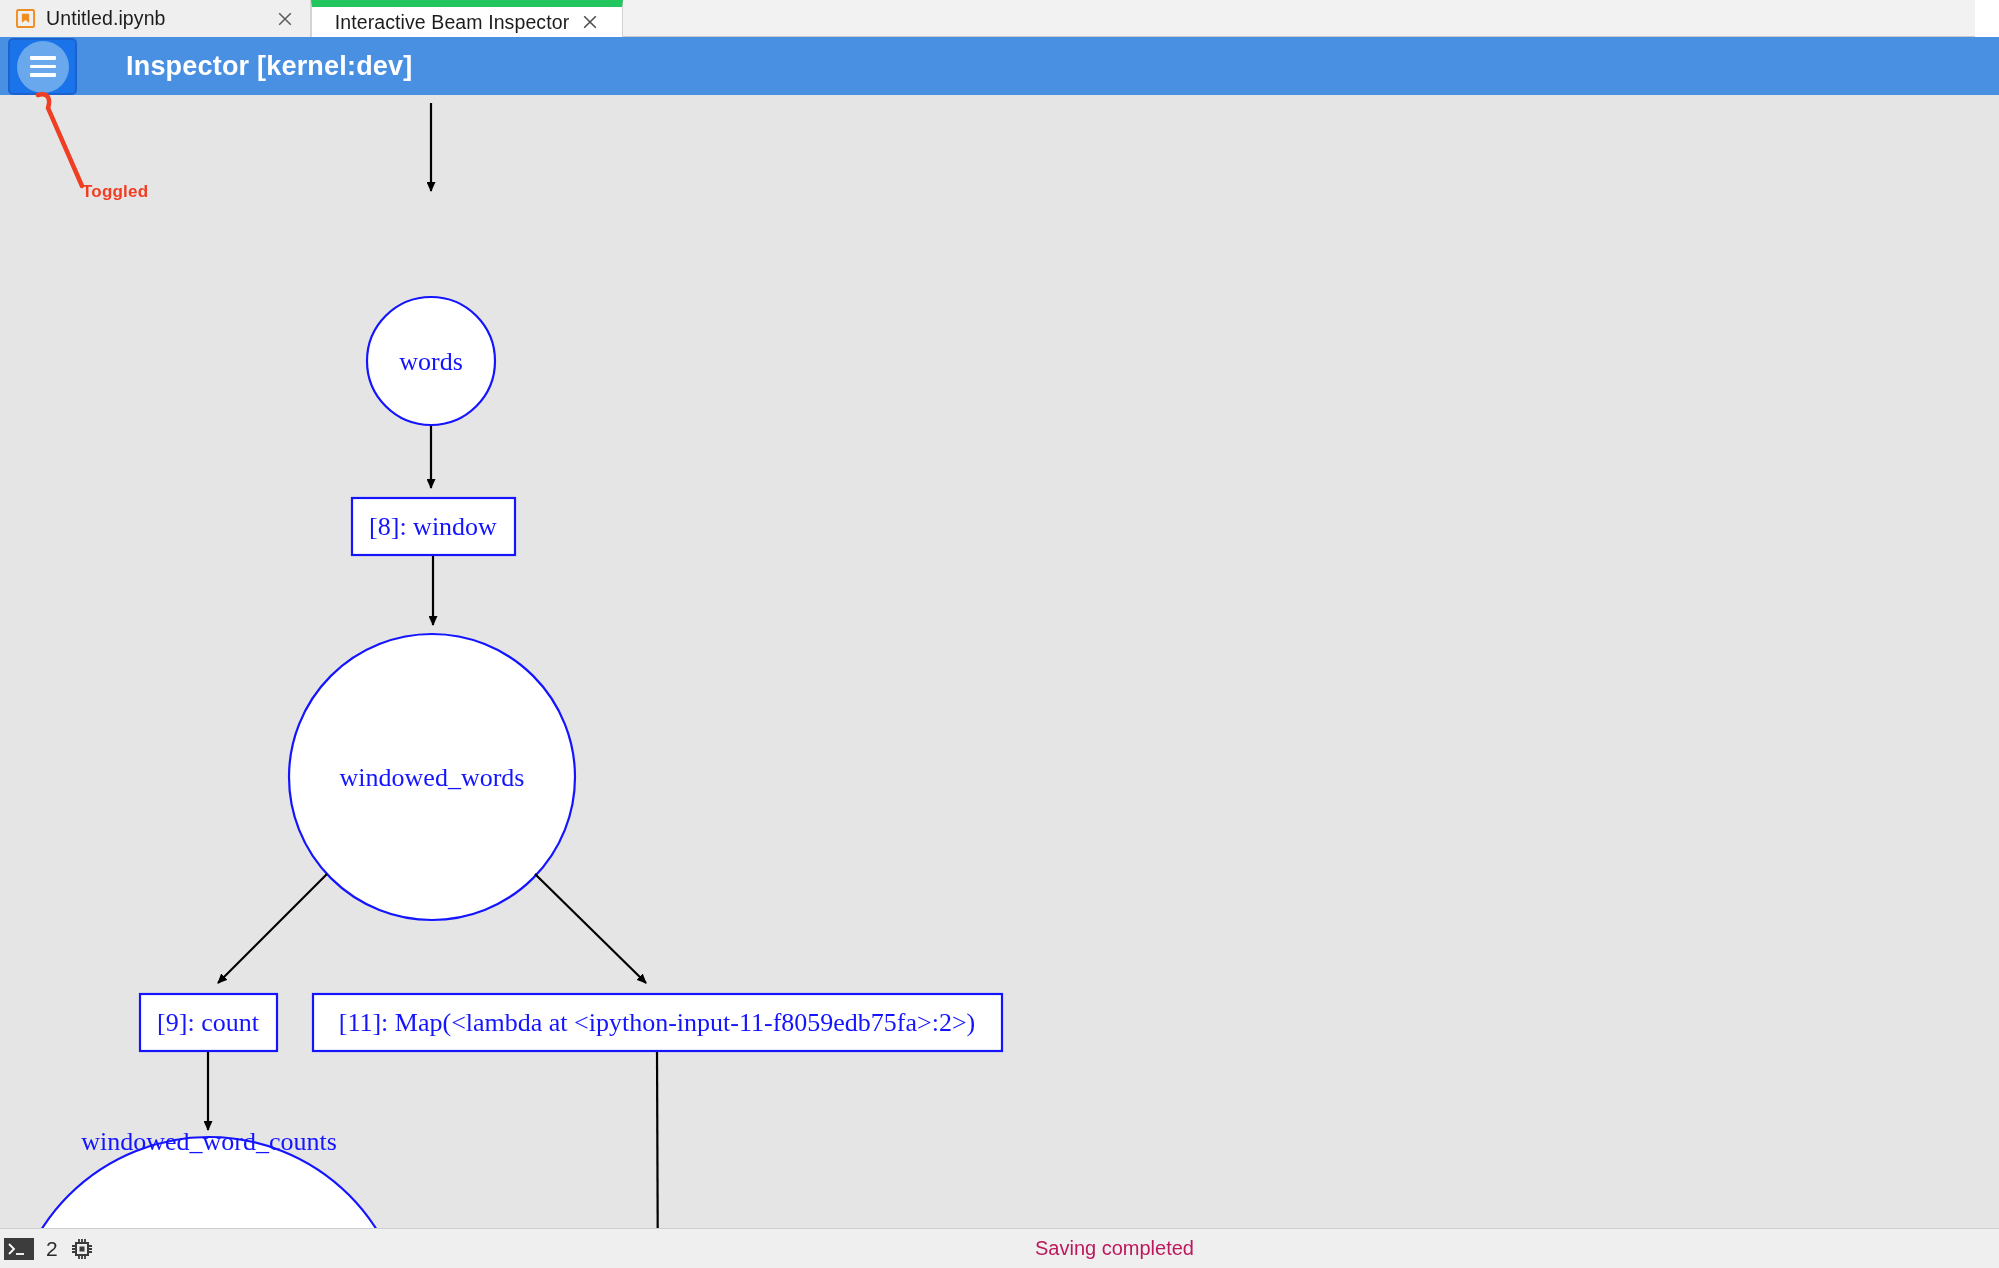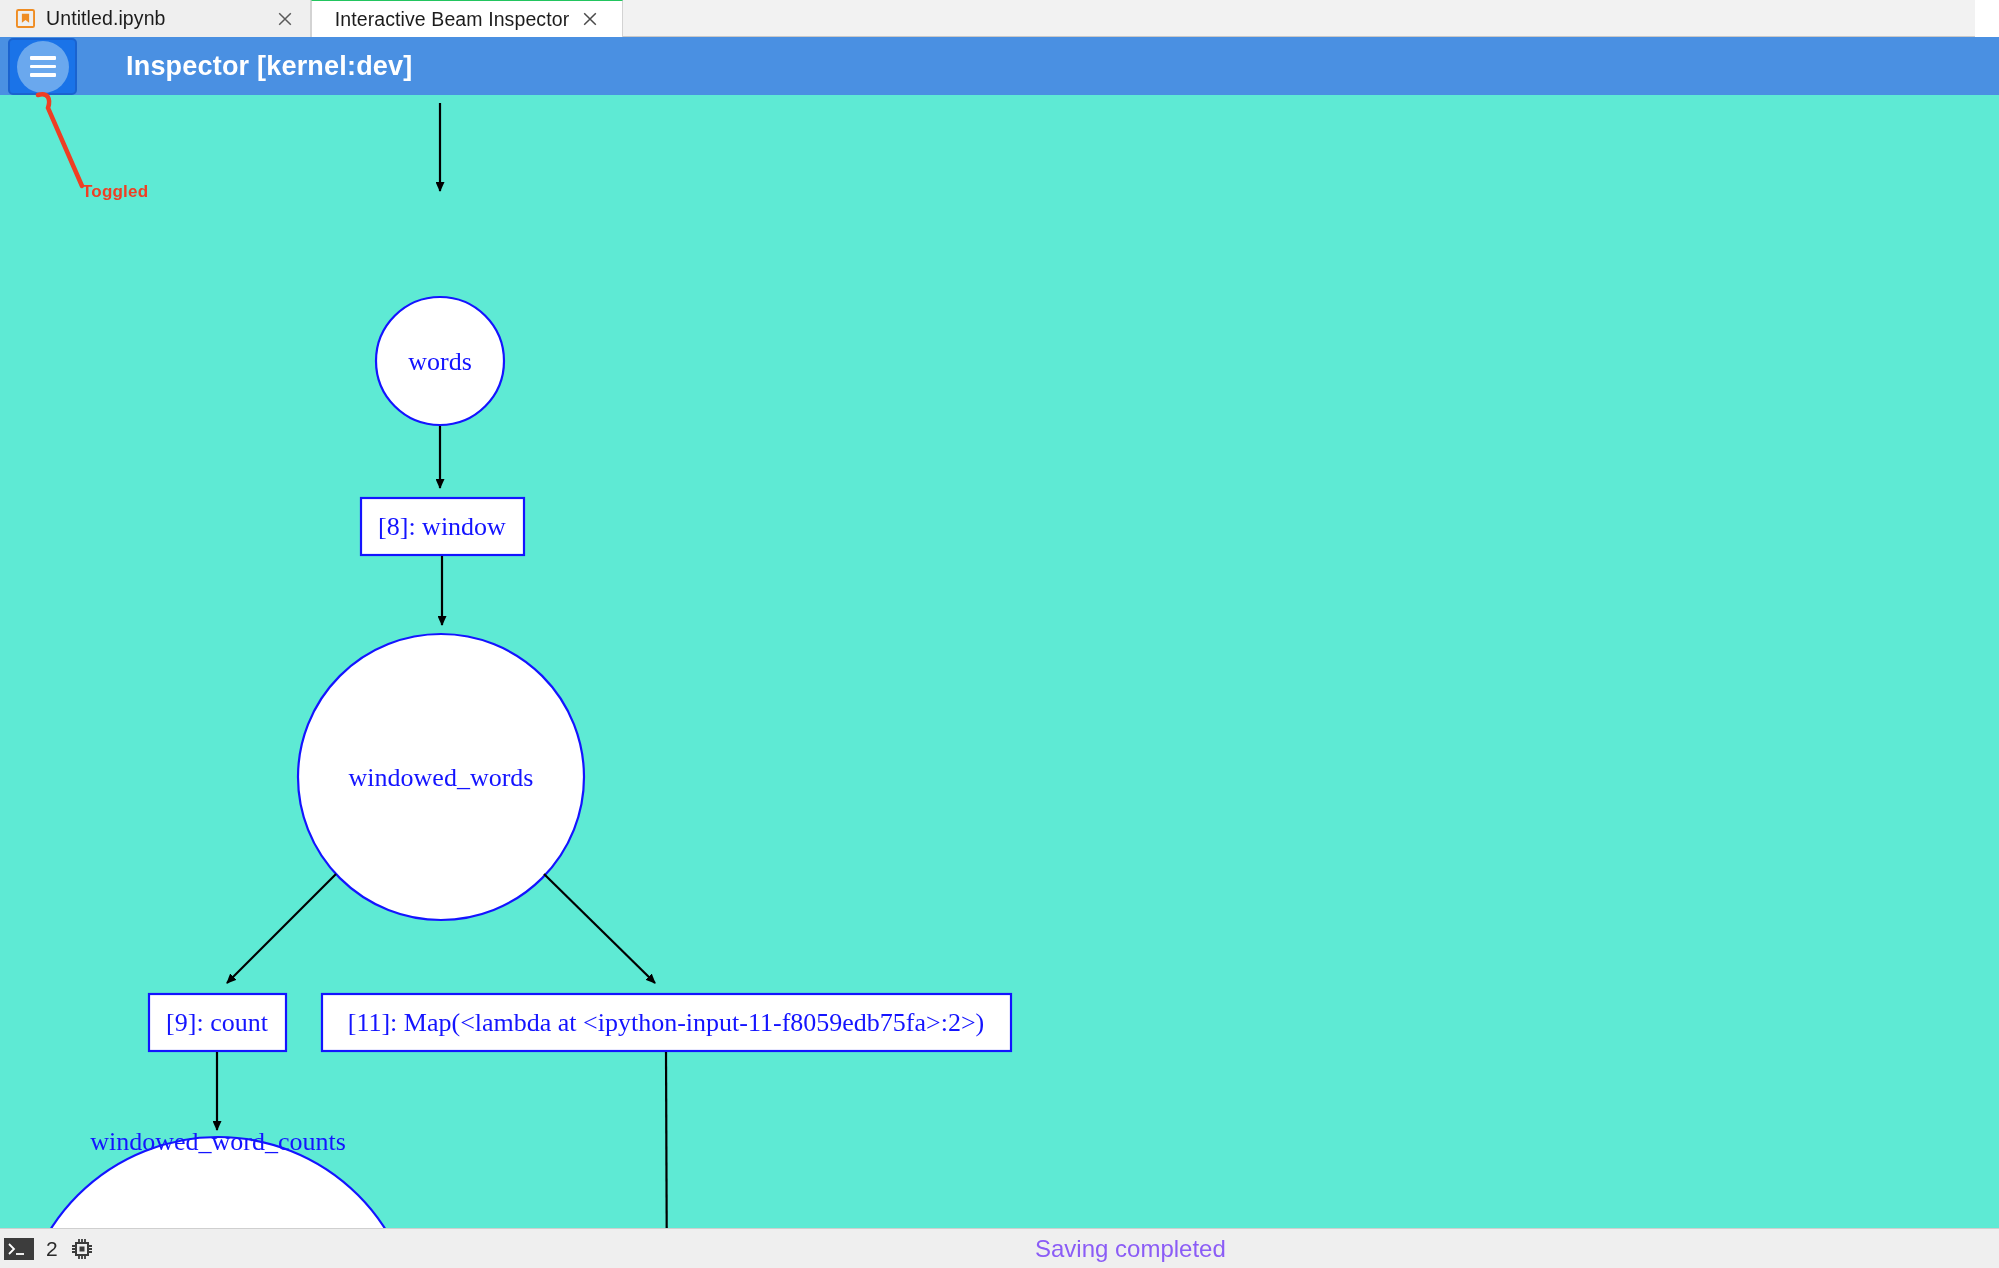--- a/index.html
+++ b/index.html
@@ -36,21 +36,21 @@
     padding: 0 14px 0 16px;
     background: #f0f0f0;
     border-right: 1px solid #d3d3d3;
     cursor: pointer;
     user-select: none;
   }
   .tab.inactive { background: #efefef; width: 311px; }
   .tab.active {
     background: #ffffff;
     width: 312px;
-    border-top: 1px solid #22c55e;
+    border-top: 7px solid #22c55e;
     border-left: 1px solid #d3d3d3;
     padding-top: 0;
     justify-content: center;
   }
   .tab-icon {
     width: 19px; height: 19px;
     margin-right: 11px;
     flex: 0 0 auto;
     display: block;
   }
@@ -140,23 +140,22 @@
     z-index: 7;
     margin-left: 24px;
   }
 
   
   .canvas {
     position: absolute;
     top: 95px; left: 0;
     width: 1999px;
     height: 1168px;
-    background: #5eead4;
+    background: #e5e5e5;
     overflow: hidden;
-    padding-left: 9px;
   }
   .canvas svg { display: block; }
   .gnode-text {
     font-family: "Liberation Serif", "DejaVu Serif", serif;
     fill: #1414ff;
   }
 
   
   .statusbar {
     position: absolute;
@@ -181,22 +180,22 @@
     display: block;
   }
   .sb-count {
     font-size: 21px;
     color: #2a2a2a;
   }
   .sb-chip-icon { width: 24px; height: 24px; display: block; }
   .sb-status-text {
     position: absolute;
     left: 1035px;
-    font-size: 24px;
-    color: #8b5cf6;
+    font-size: 20px;
+    color: #be185d;
     white-space: nowrap;
   }
 </style>
 </head>
 <body>
 
 <div id="app">
 
   <div class="tabbar">
 

